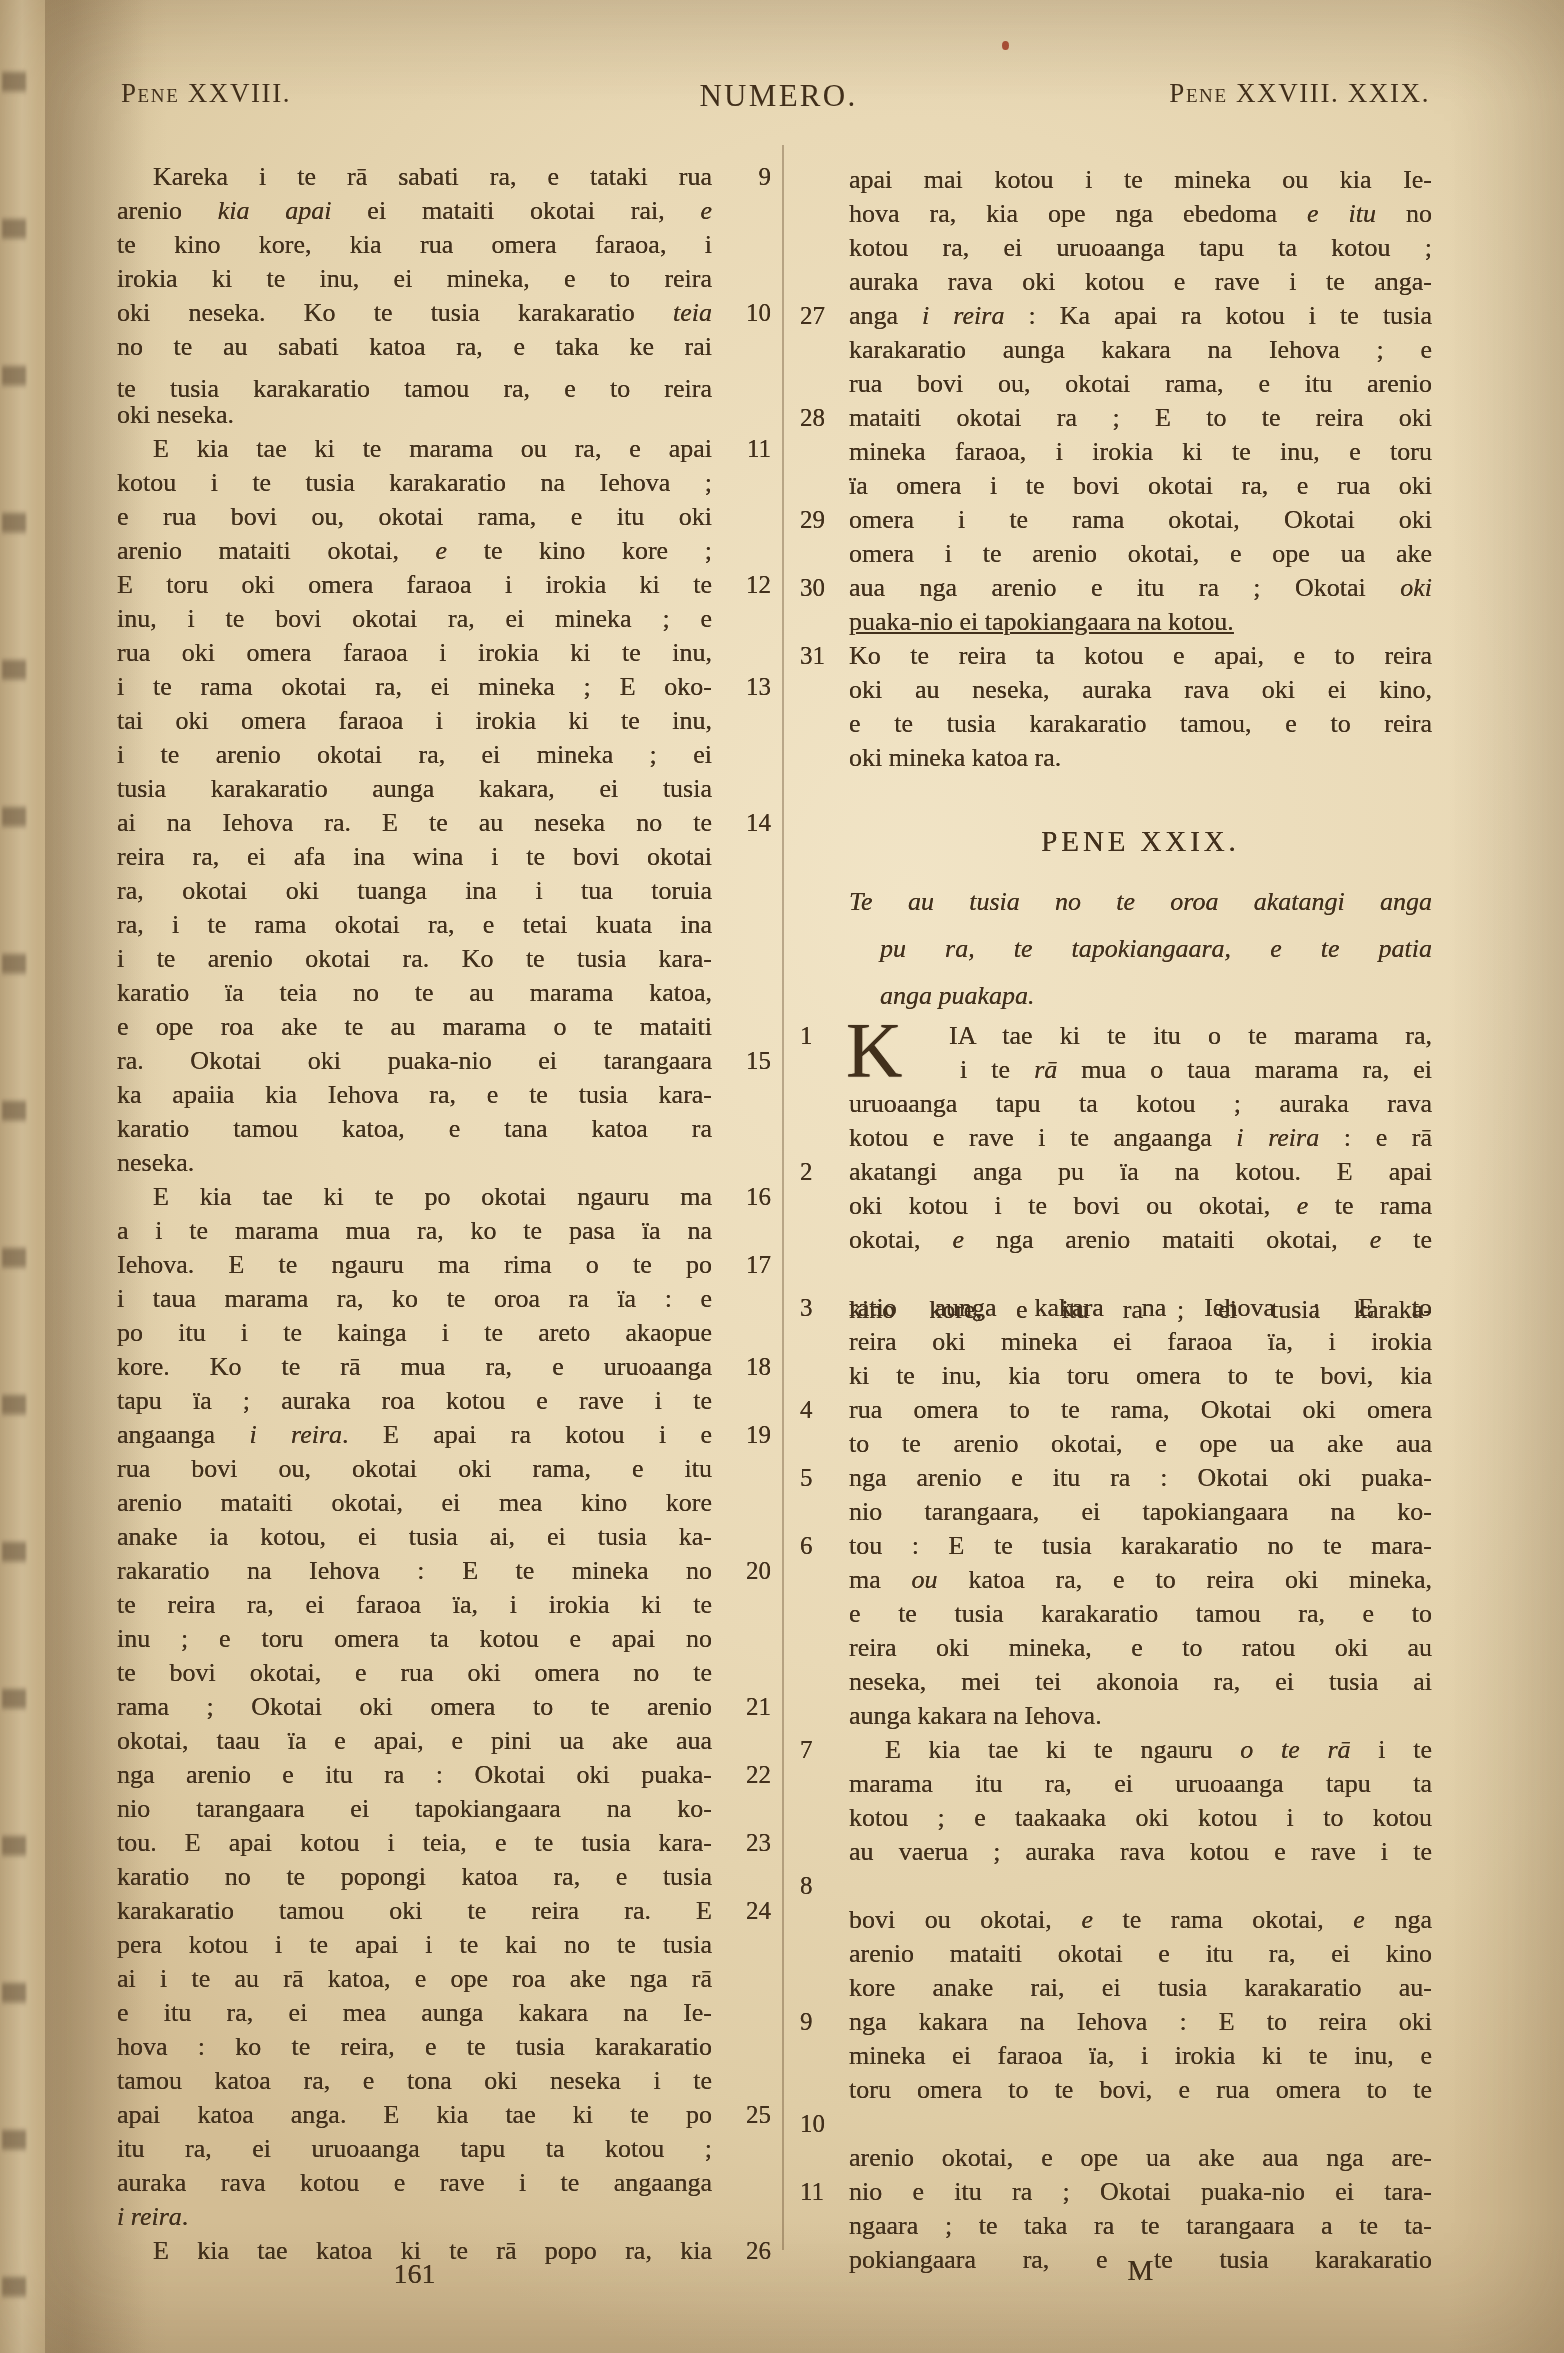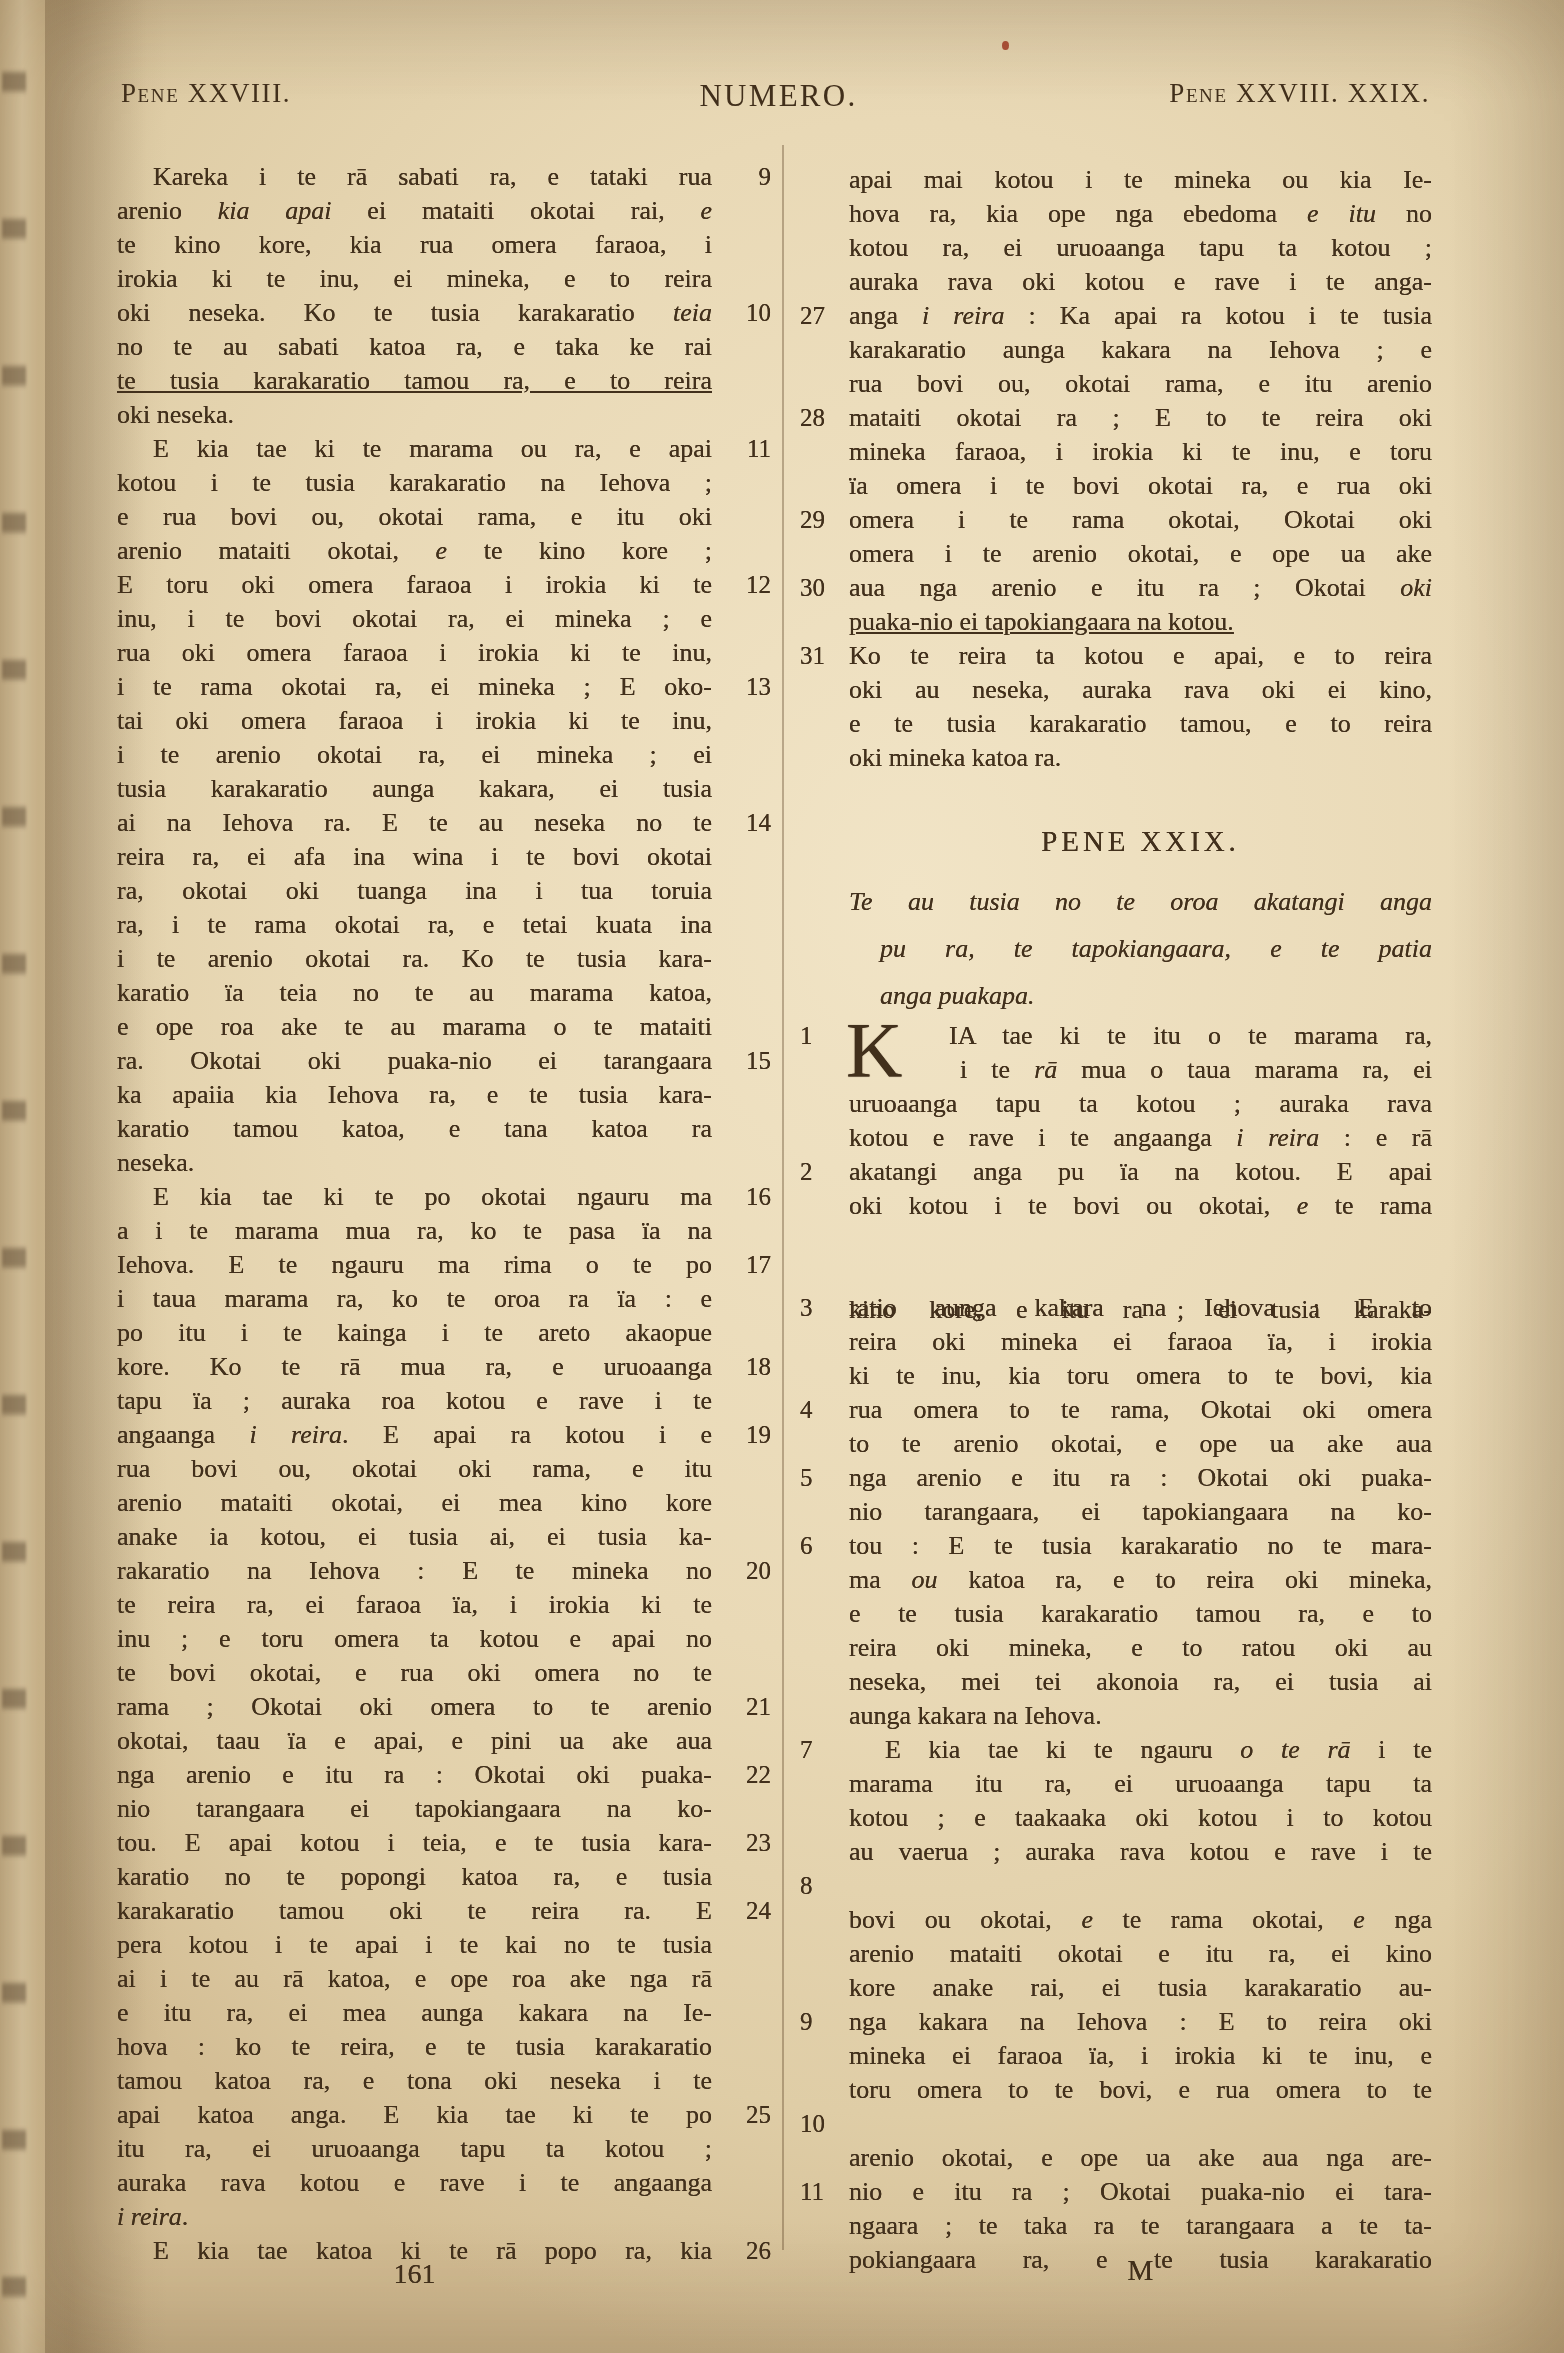--- a/index.html
+++ b/index.html
@@ -88,21 +88,21 @@
 
   <div class="col" id="left-col">
       <div class="ln ind" style="top: 160px;">Kareka i te rā sabati ra, e tataki rua</div>
       <div class="vn vn-r" style="top: 160px;">9</div>
       <div class="ln" style="top: 194px;">arenio <i>kia apai</i> ei mataiti okotai rai, <i>e</i></div>
       <div class="ln" style="top: 228px;">te kino kore, kia rua omera faraoa, i</div>
       <div class="ln" style="top: 262px;">irokia ki te inu, ei mineka, e to reira</div>
       <div class="ln" style="top: 296px;">oki neseka.  Ko te tusia karakaratio <i>teia</i></div>
       <div class="vn vn-r" style="top: 296px;">10</div>
       <div class="ln" style="top: 330px;">no te au sabati katoa ra, e taka ke rai</div>
-      <div class="ln" style="top: 364px; text-decoration: underline;">te tusia karakaratio tamou ra, e to reira</div>
+      <div class="ln" style="top: 372px;">te tusia karakaratio tamou ra, e to reira</div>
       <div class="ln end" style="top: 398px;">oki neseka.</div>
       <div class="ln ind" style="top: 432px;">E kia tae ki te marama ou ra, e apai</div>
       <div class="vn vn-r" style="top: 432px;">11</div>
       <div class="ln" style="top: 466px;">kotou i te tusia karakaratio na Iehova ;</div>
       <div class="ln" style="top: 500px;">e rua bovi ou, okotai rama, e itu oki</div>
       <div class="ln" style="top: 534px;">arenio mataiti okotai, <i>e</i> te kino kore ;</div>
       <div class="ln" style="top: 568px;">E toru oki omera faraoa i irokia ki te</div>
       <div class="vn vn-r" style="top: 568px;">12</div>
       <div class="ln" style="top: 602px;">inu, i te bovi okotai ra, ei mineka ; e</div>
       <div class="ln" style="top: 636px;">rua oki omera faraoa i irokia ki te inu,</div>
@@ -198,20 +198,21 @@
       <div class="ln s3" style="top: 979px;">anga puakapa.</div>
       <div class="dropcap" style="top: 1011px;">K</div>
       <div class="ln d1" style="top: 1019px;">IA tae ki te itu o te marama ra,</div>
       <div class="vn vn-l" style="top: 1019px;">1</div>
       <div class="ln d2" style="top: 1053px;">i te <i>rā</i> mua o taua marama ra, ei</div>
       <div class="ln" style="top: 1087px;">uruoaanga tapu ta kotou ;  auraka rava</div>
       <div class="ln" style="top: 1121px;">kotou e rave i te angaanga <i>i reira</i> :  e rā</div>
       <div class="ln" style="top: 1155px;">akatangi anga pu ïa na kotou.   E apai</div>
       <div class="vn vn-l" style="top: 1155px;">2</div>
       <div class="ln" style="top: 1189px;">oki kotou i te bovi ou okotai, <i>e</i> te rama</div>
+      <div class="ln" style="top: 1223px;">okotai, <i>e</i> nga arenio mataiti okotai, <i>e</i> te</div>
       <div class="ln" style="top: 1257px; margin-top: 36px;">kino kore, e itu ra ;  ei tusia karaka-</div>
       <div class="ln" style="top: 1291px;">ratio aunga kakara na Iehova :  E to</div>
       <div class="vn vn-l" style="top: 1291px;">3</div>
       <div class="ln" style="top: 1325px;">reira oki mineka ei faraoa ïa, i irokia</div>
       <div class="ln" style="top: 1359px;">ki te inu, kia toru omera to te bovi, kia</div>
       <div class="ln" style="top: 1393px;">rua omera to te rama, Okotai oki omera</div>
       <div class="vn vn-l" style="top: 1393px;">4</div>
       <div class="ln" style="top: 1427px;">to te arenio okotai, e ope ua ake aua</div>
       <div class="ln" style="top: 1461px;">nga arenio e itu ra :  Okotai oki puaka-</div>
       <div class="vn vn-l" style="top: 1461px;">5</div>

